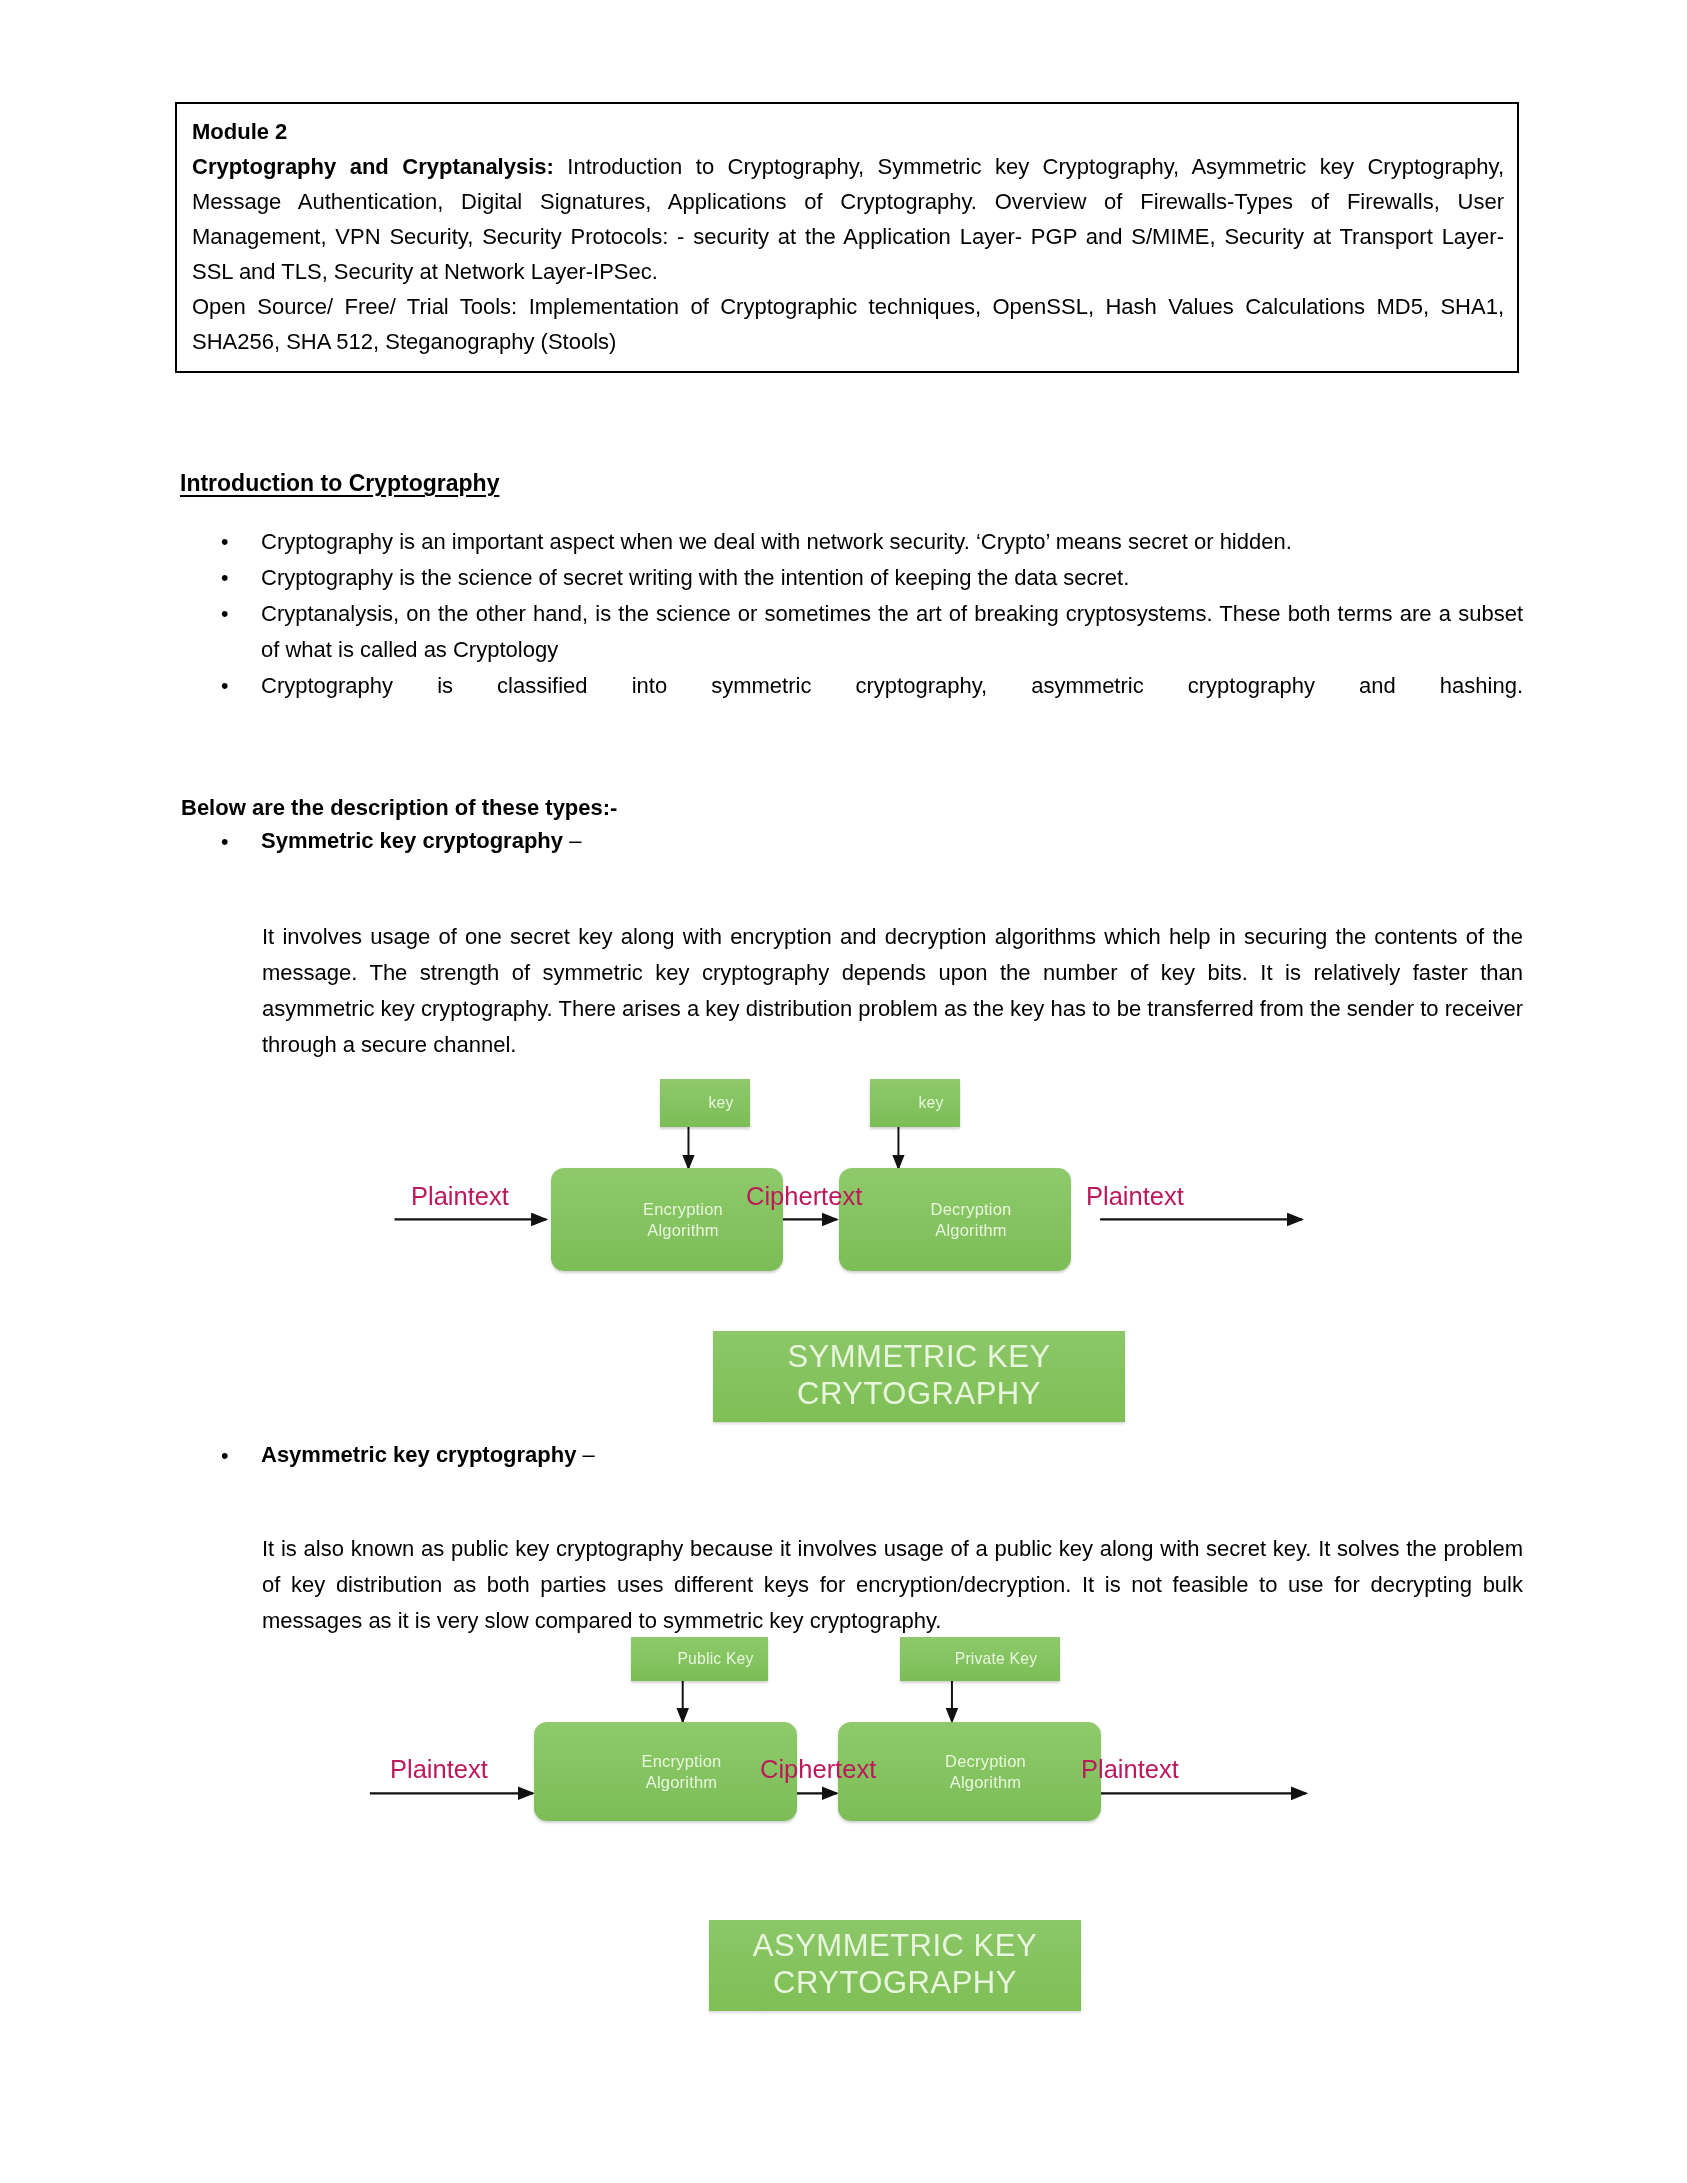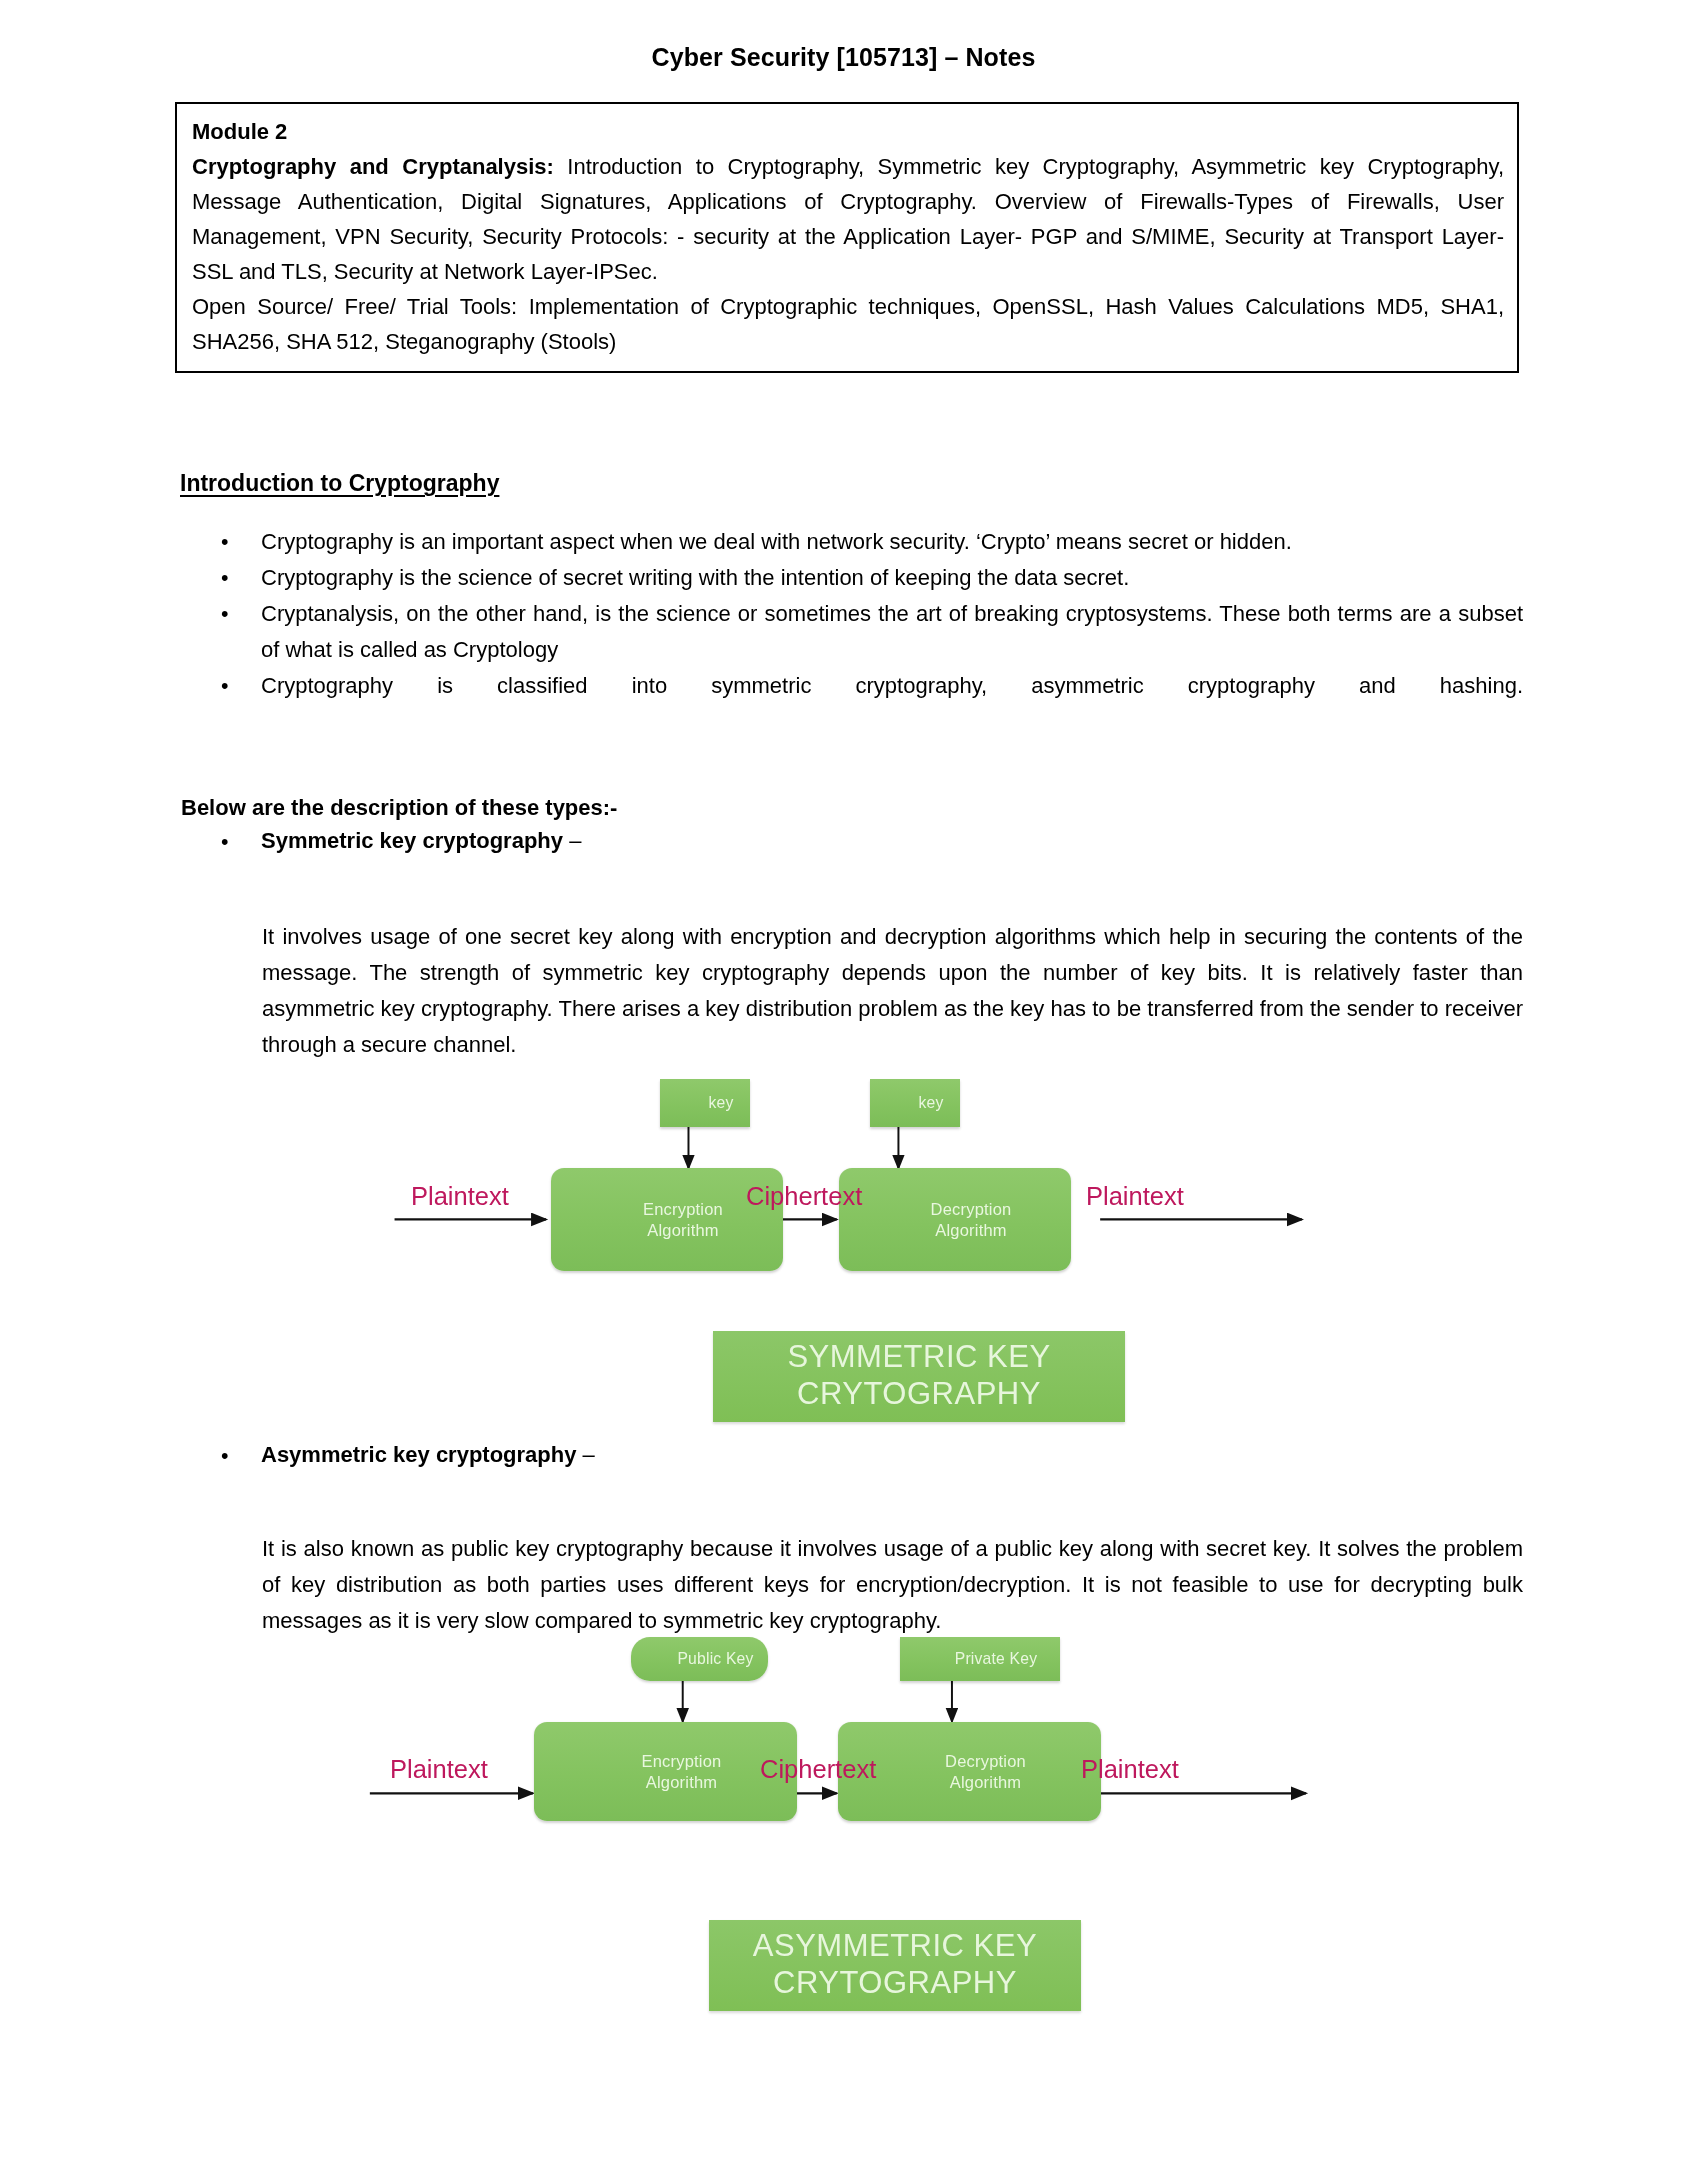--- a/index.html
+++ b/index.html
@@ -179,21 +179,20 @@
     top: 0;
     overflow: visible;
     pointer-events: none;
   }
 </style>
 </head>
 <body>
 
 <div class="page">
 
-  <div class="doc-header">Cyber Security [105713] – Notes</div>
 
   <div class="module-box">
     <div class="module-line module-title">Module 2</div>
     <div class="module-line"><span class="module-lead">Cryptography and Cryptanalysis:</span><span> Introduction to Cryptography, Symmetric key Cryptography, Asymmetric key Cryptography, Message Authentication, Digital Signatures, Applications of Cryptography. Overview of Firewalls-Types of Firewalls, User Management, VPN Security, Security Protocols: - security at the Application Layer- PGP and S/MIME, Security at Transport Layer- SSL and TLS, Security at Network Layer-IPSec.</span></div>
     <div class="module-line">Open Source/ Free/ Trial Tools: Implementation of Cryptographic techniques, OpenSSL, Hash Values Calculations MD5, SHA1, SHA256, SHA 512, Steganography (Stools)</div>
   </div>
 
   <div class="section-heading">Introduction to Cryptography</div>
 
   <div class="bullet-list">
@@ -279,21 +278,21 @@
           <path d="M0,0 L8,3.2 L0,6.4 z" fill="#111"></path>
         </marker>
       </defs>
       <line x1="428" y1="65" x2="428" y2="115" stroke="#111" stroke-width="2.4" marker-end="url(#ah2)"></line>
       <line x1="755" y1="65" x2="755" y2="115" stroke="#111" stroke-width="2.4" marker-end="url(#ah2)"></line>
       <line x1="48" y1="202" x2="246" y2="202" stroke="#111" stroke-width="2.6" marker-end="url(#ah2)"></line>
       <line x1="527" y1="202" x2="615" y2="202" stroke="#111" stroke-width="2.6" marker-end="url(#ah2)"></line>
       <line x1="897" y1="202" x2="1185" y2="202" stroke="#111" stroke-width="2.6" marker-end="url(#ah2)"></line>
     </svg>
 
-    <div class="dgm-box keybox" style="left:301px; top:10px; width:105px; height:44px;border-radius:19px;">Public Key</div>
+    <div class="dgm-box keybox" style="left:301px; top:10px; width:105px; height:44px;">Public Key</div>
     <div class="dgm-box keybox" style="left:570px; top:10px; width:128px; height:44px;">Private Key</div>
 
     <div class="dgm-box algo" style="left:204px; top:95px; width:231px; height:99px; flex-direction:column;">
       <span>Encryption</span>
       <span>Algorithm</span>
     </div>
     <div class="dgm-box algo" style="left:508px; top:95px; width:231px; height:99px; flex-direction:column;">
       <span>Decryption</span>
       <span>Algorithm</span>
     </div>

